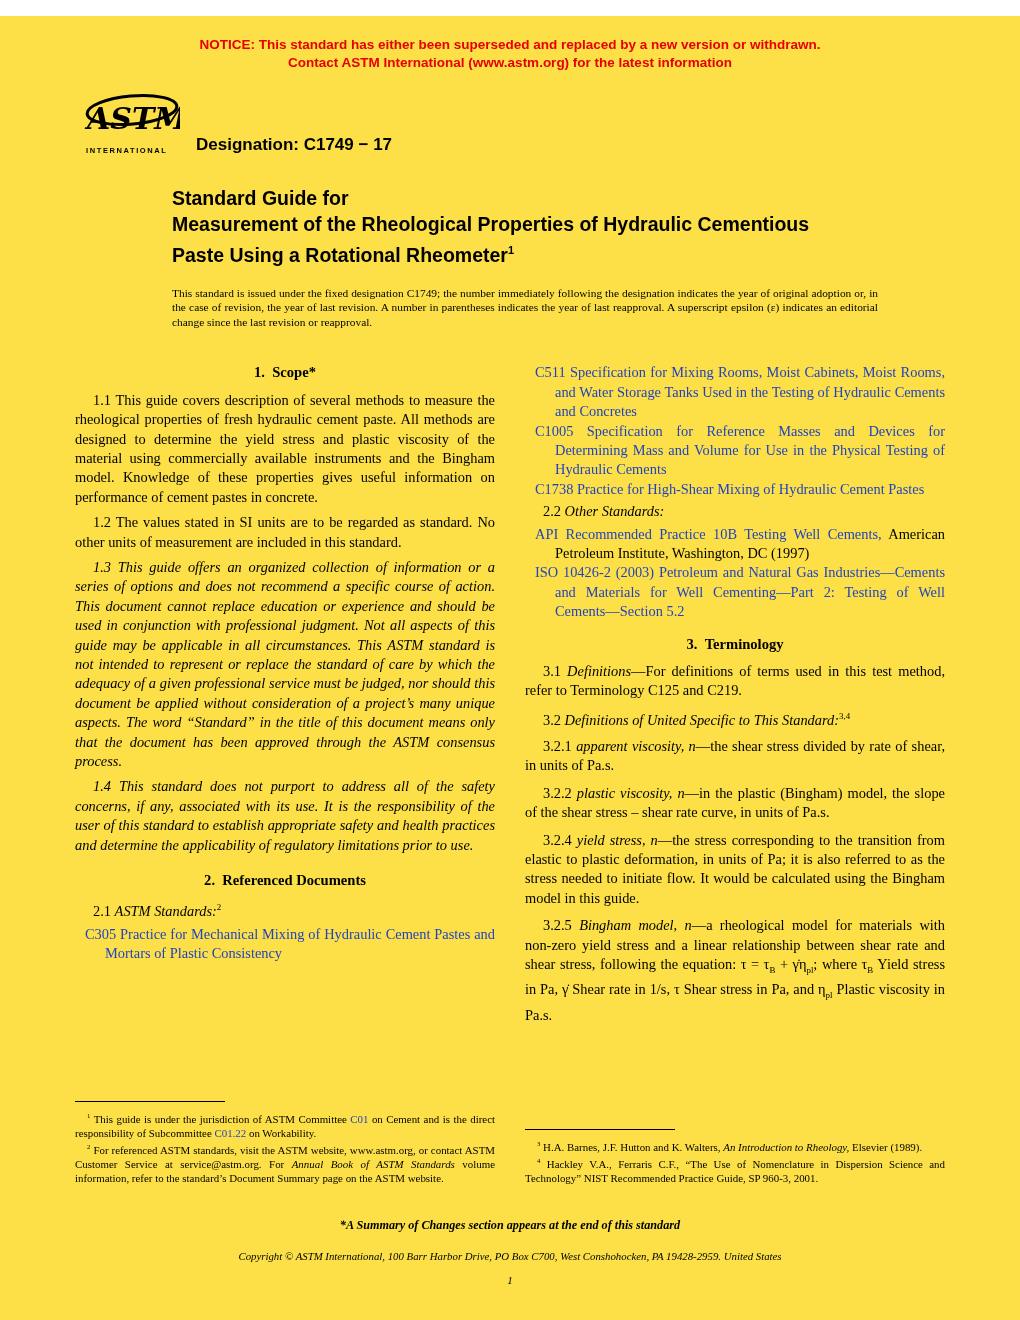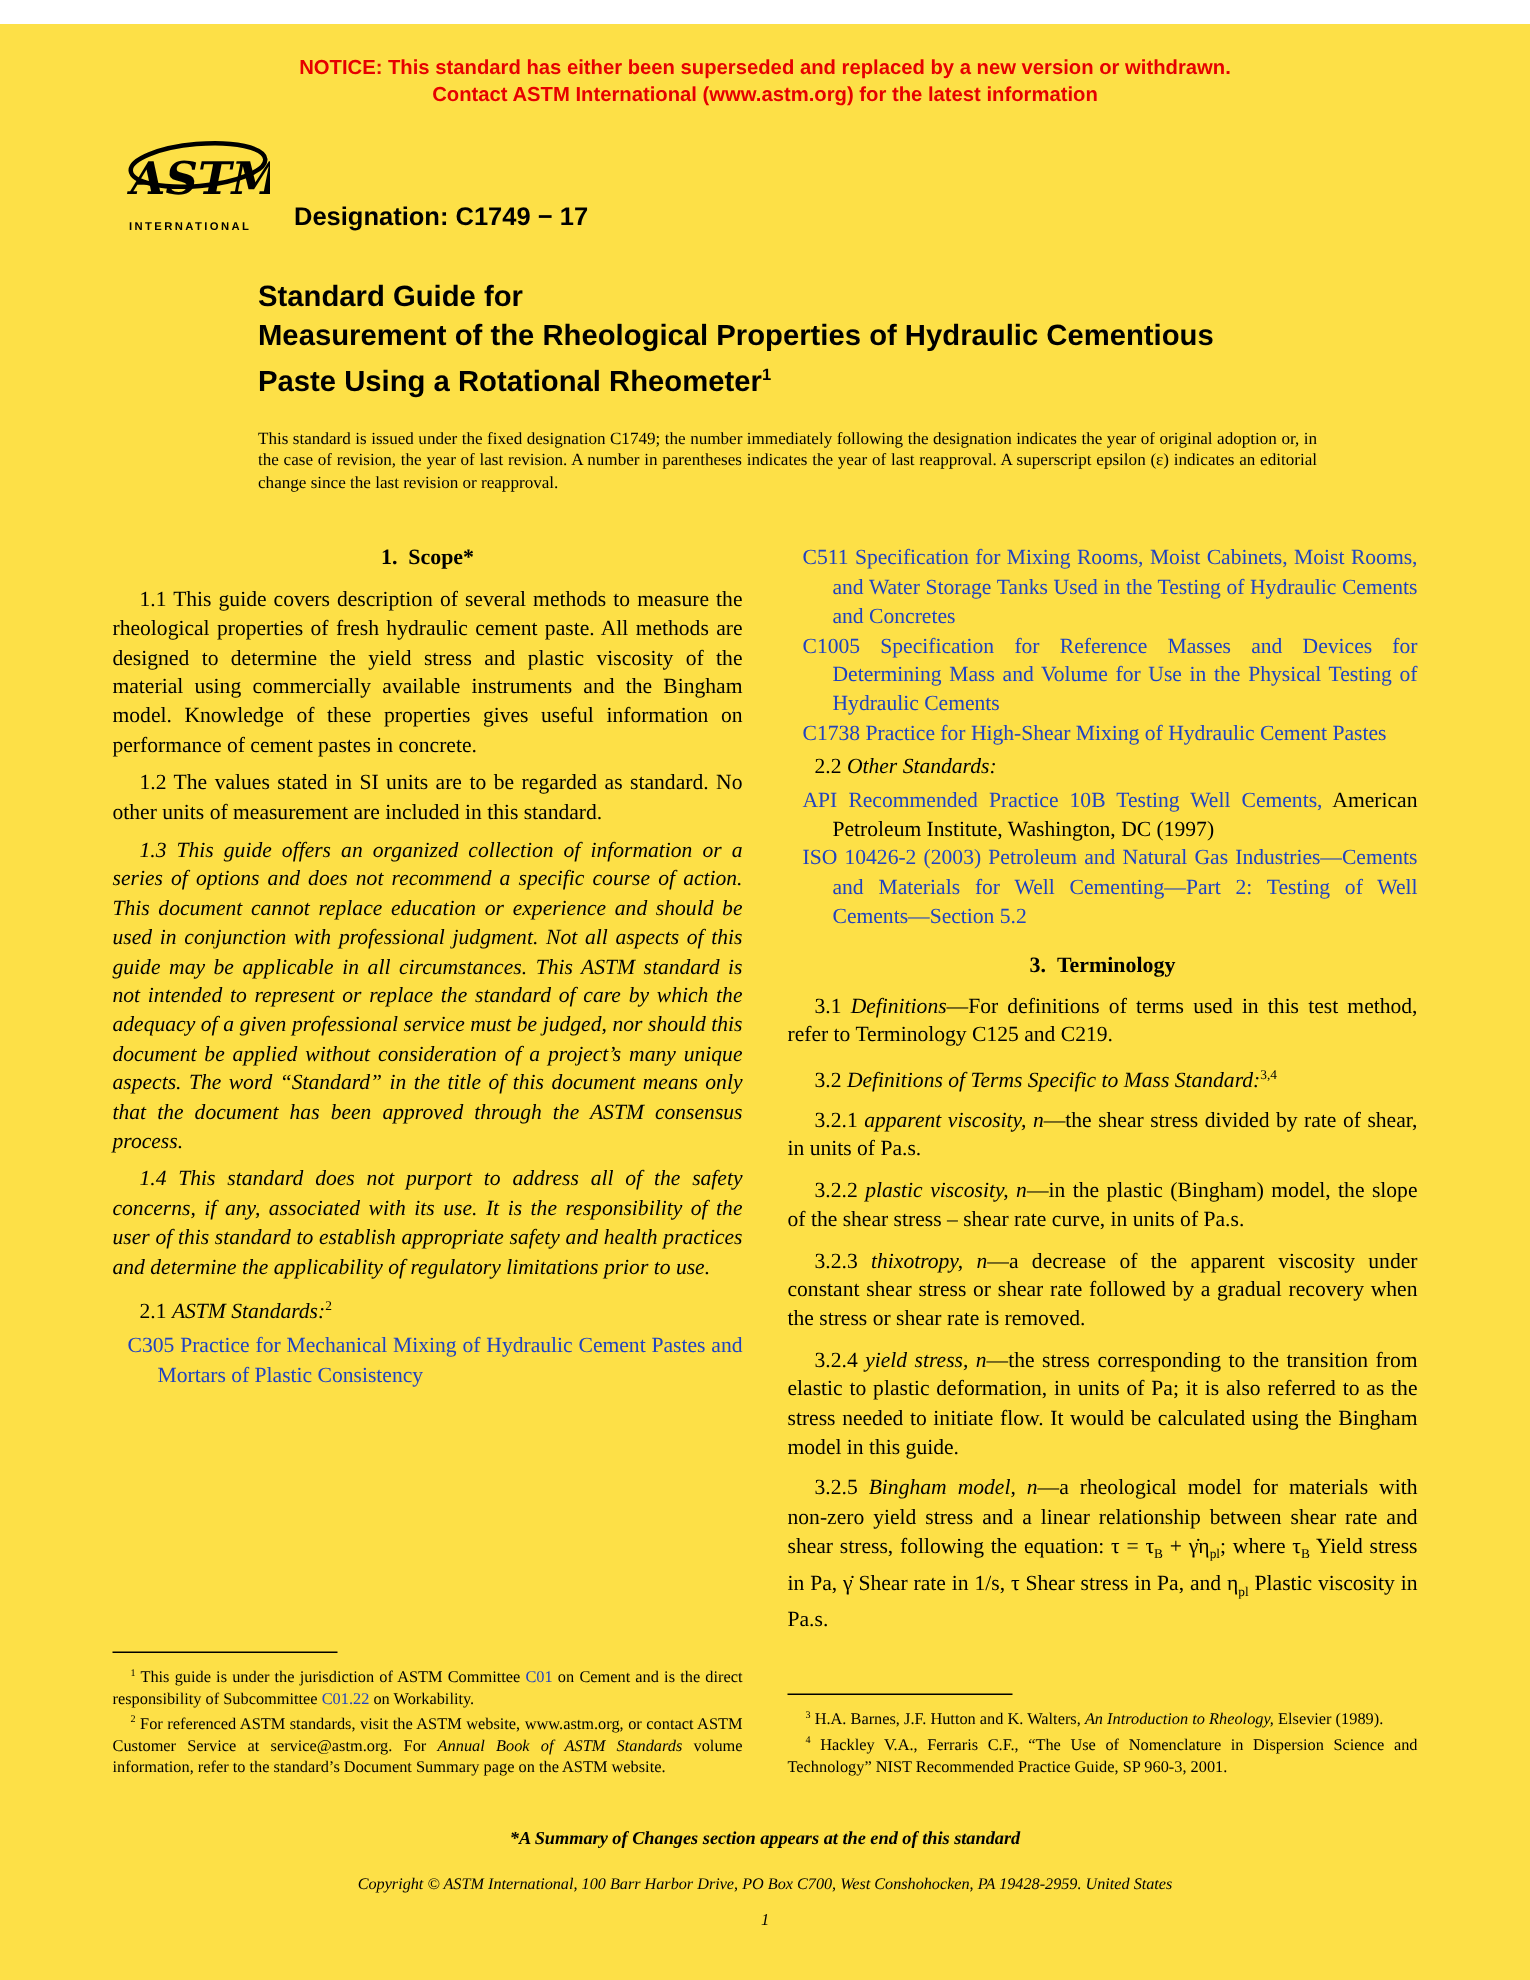--- a/index.html
+++ b/index.html
@@ -107,20 +107,21 @@
 
   <div class="columns">
 
     <div class="col">
       <h3 class="sec-h">1.&nbsp;&nbsp;Scope*</h3>
       <p class="body-p">1.1 This guide covers description of several methods to measure the rheological properties of fresh hydraulic cement paste. All methods are designed to determine the yield stress and plastic viscosity of the material using commercially available instruments and the Bingham model. Knowledge of these properties gives useful information on performance of cement pastes in concrete.</p>
       <p class="body-p">1.2 The values stated in SI units are to be regarded as standard. No other units of measurement are included in this standard.</p>
       <p class="body-p italic">1.3 This guide offers an organized collection of information or a series of options and does not recommend a specific course of action. This document cannot replace education or experience and should be used in conjunction with professional judgment. Not all aspects of this guide may be applicable in all circumstances. This ASTM standard is not intended to represent or replace the standard of care by which the adequacy of a given professional service must be judged, nor should this document be applied without consideration of a project’s many unique aspects. The word “Standard” in the title of this document means only that the document has been approved through the ASTM consensus process.</p>
       <p class="body-p italic">1.4 This standard does not purport to address all of the safety concerns, if any, associated with its use. It is the responsibility of the user of this standard to establish appropriate safety and health practices and determine the applicability of regulatory limitations prior to use.</p>
 
+      <h3 class="sec-h">2.&nbsp;&nbsp;Referenced Documents</h3>
       <p class="body-p"><span>2.1 </span><i>ASTM Standards:</i><sup>2</sup></p>
       <p class="ref"><a class="link">C305 Practice for Mechanical Mixing of Hydraulic Cement Pastes and Mortars of Plastic Consistency</a></p>
 
       <div class="fn-block">
         <div class="fn-rule"></div>
         <p class="fn"><sup>1</sup><span> This guide is under the jurisdiction of ASTM Committee </span><a class="link">C01</a><span> on Cement and is the direct responsibility of Subcommittee </span><a class="link">C01.22</a><span> on Workability.</span></p>
         <p class="fn"><sup>2</sup><span> For referenced ASTM standards, visit the ASTM website, www.astm.org, or contact ASTM Customer Service at service@astm.org. For </span><i>Annual Book of ASTM Standards</i><span> volume information, refer to the standard’s Document Summary page on the ASTM website.</span></p>
       </div>
     </div>
 
@@ -128,25 +129,24 @@
       <p class="ref"><a class="link">C511 Specification for Mixing Rooms, Moist Cabinets, Moist Rooms, and Water Storage Tanks Used in the Testing of Hydraulic Cements and Concretes</a></p>
       <p class="ref"><a class="link">C1005 Specification for Reference Masses and Devices for Determining Mass and Volume for Use in the Physical Testing of Hydraulic Cements</a></p>
       <p class="ref"><a class="link">C1738 Practice for High-Shear Mixing of Hydraulic Cement Pastes</a></p>
 
       <p class="body-p"><span>2.2 </span><i>Other Standards:</i></p>
       <p class="ref"><a class="link">API Recommended Practice 10B Testing Well Cements,</a><span> American Petroleum Institute, Washington, DC (1997)</span></p>
       <p class="ref"><a class="link">ISO 10426-2 (2003) Petroleum and Natural Gas Industries—Cements and Materials for Well Cementing—Part 2: Testing of Well Cements—Section 5.2</a><span></span></p>
 
       <h3 class="sec-h">3.&nbsp;&nbsp;Terminology</h3>
       <p class="body-p"><span>3.1 </span><i>Definitions</i><span>—For definitions of terms used in this test method, refer to Terminology C125 and C219.</span></p>
-      <p class="body-p"><span>3.2 </span><i>Definitions of Terms Specific to Mass Standard:</i><sup>3,4</sup></p>
+      <p class="body-p"><span>3.2 </span><i>Definitions of United Specific to This Standard:</i><sup>3,4</sup></p>
 
       <p class="def"><span class="defnum">3.2.1 </span><i>apparent viscosity, n</i><span>—the shear stress divided by rate of shear, in units of Pa.s.</span></p>
       <p class="def"><span class="defnum">3.2.2 </span><i>plastic viscosity, n</i><span>—in the plastic (Bingham) model, the slope of the shear stress – shear rate curve, in units of Pa.s.</span></p>
-      <p class="def"><span class="defnum">3.2.3 </span><i>thixotropy, n</i><span>—a decrease of the apparent viscosity under constant shear stress or shear rate followed by a gradual recovery when the stress or shear rate is removed.</span></p>
       <p class="def"><span class="defnum">3.2.4 </span><i>yield stress, n</i><span>—the stress corresponding to the transition from elastic to plastic deformation, in units of Pa; it is also referred to as the stress needed to initiate flow. It would be calculated using the Bingham model in this guide.</span></p>
       <p class="def"><span class="defnum">3.2.5 </span><i>Bingham model, n</i><span>—a rheological model for materials with non-zero yield stress and a linear relationship between shear rate and shear stress, following the equation: τ = τ</span><sub>B</sub><span> + γ̇η</span><sub>pl</sub><span>; where τ</span><sub>B</sub><span> Yield stress in Pa, γ̇ Shear rate in 1/s, τ Shear stress in Pa, and η</span><sub>pl</sub><span> Plastic viscosity in Pa.s.</span></p>
 
       <div class="fn-block">
         <div class="fn-rule"></div>
         <p class="fn"><sup>3</sup><span> H.A. Barnes, J.F. Hutton and K. Walters, </span><i>An Introduction to Rheology,</i><span> Elsevier (1989).</span></p>
         <p class="fn"><sup>4</sup><span> Hackley V.A., Ferraris C.F., “The Use of Nomenclature in Dispersion Science and Technology” NIST Recommended Practice Guide, SP 960-3, 2001.</span></p>
       </div>
     </div>
 

